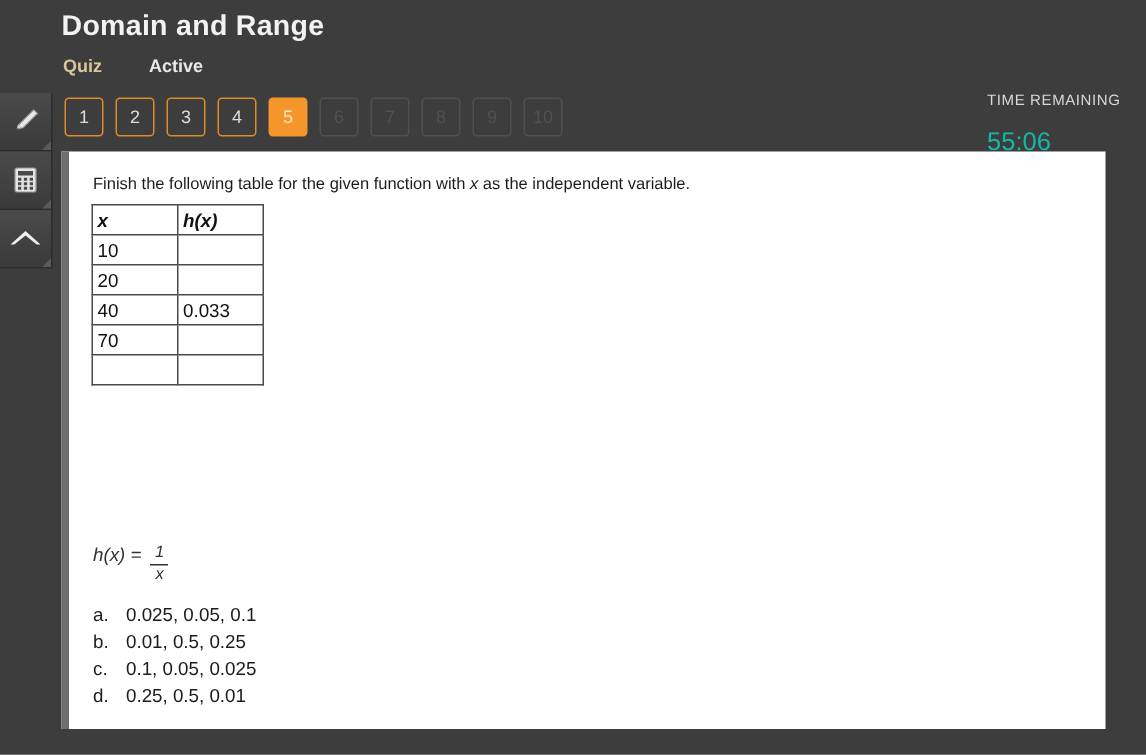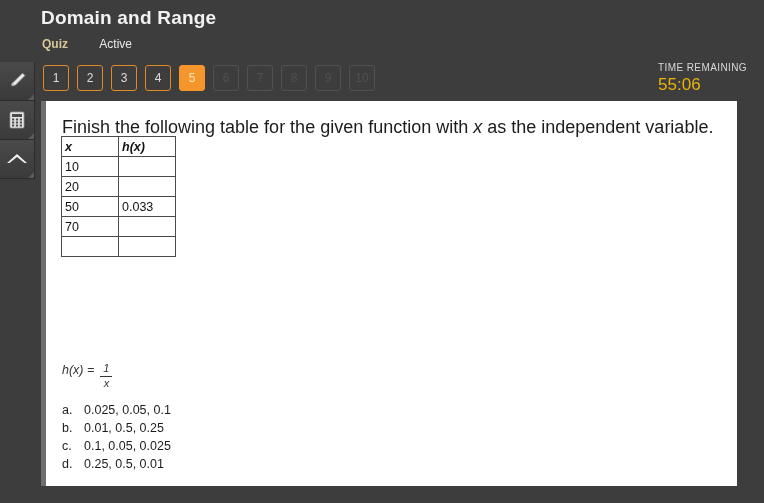--- a/index.html
+++ b/index.html
@@ -49,21 +49,21 @@
     font-weight: bold;
     letter-spacing: .2px;
   }
   #meta-row {
     position: absolute;
     left: 42px; top: 37px;
     font-size: 12px;
     font-weight: bold;
   }
   #meta-row .kind { color: #d8c79a; }
-  #meta-row .state { color: #e8e8e8; margin-left: 28px; font-weight: normal; }
+  #meta-row .state { color: #e8e8e8; margin-left: 28px; font-weight: bold; }
 
   
   #pager {
     position: absolute;
     left: 43px; top: 65px;
     display: flex;
     gap: 8px;
   }
   .pg {
     width: 26px; height: 26px;
@@ -90,42 +90,42 @@
   }
 
   
   #timer {
     position: absolute;
     right: 17px; top: 62px;
     text-align: left;
     color: #d8d8d8;
   }
   #timer .cap { font-size: 10px; letter-spacing: .4px; }
-  #timer .val { font-size: 17px; margin-top: 2px; color: #eab308; }
+  #timer .val { font-size: 17px; margin-top: 12px; color: #14b8a6; }
 
   
   #card {
     position: absolute;
     left: 41px; top: 101px;
     width: 696px; height: 385px;
     background: #ffffff;
     border-left: 5px solid #6e6e6e;
     box-sizing: border-box;
     overflow: hidden;
   }
   #card-inner {
     position: absolute;
     left: 0; top: 0; right: 0;
     height: 100%;
   }
 
   .prompt {
     position: absolute;
     left: 16px; top: 16px;
-    font-size: 18px;
+    font-size: 11px;
     color: #1c1c1c;
     white-space: nowrap;
   }
   .prompt i { font-style: italic; }
 
   
   #fn-table {
     position: absolute;
     left: 15px; top: 35px;
     border-collapse: collapse;
@@ -289,21 +289,21 @@
       <tbody id="fn-table-body">
           <tr>
             <td>10</td>
             <td></td>
           </tr>
           <tr>
             <td>20</td>
             <td></td>
           </tr>
           <tr>
-            <td>50</td>
+            <td>40</td>
             <td>0.033</td>
           </tr>
           <tr>
             <td>70</td>
             <td></td>
           </tr>
           <tr>
             <td></td>
             <td></td>
           </tr>

